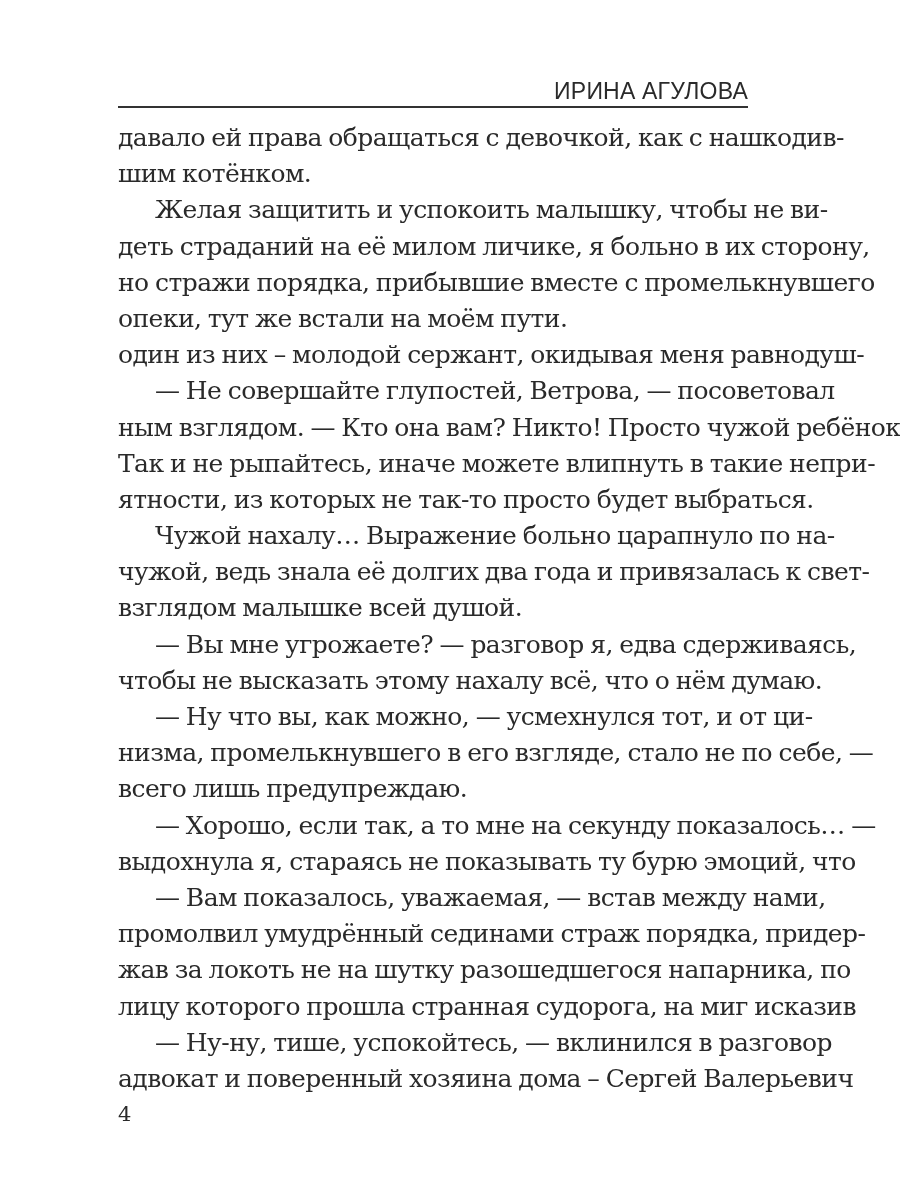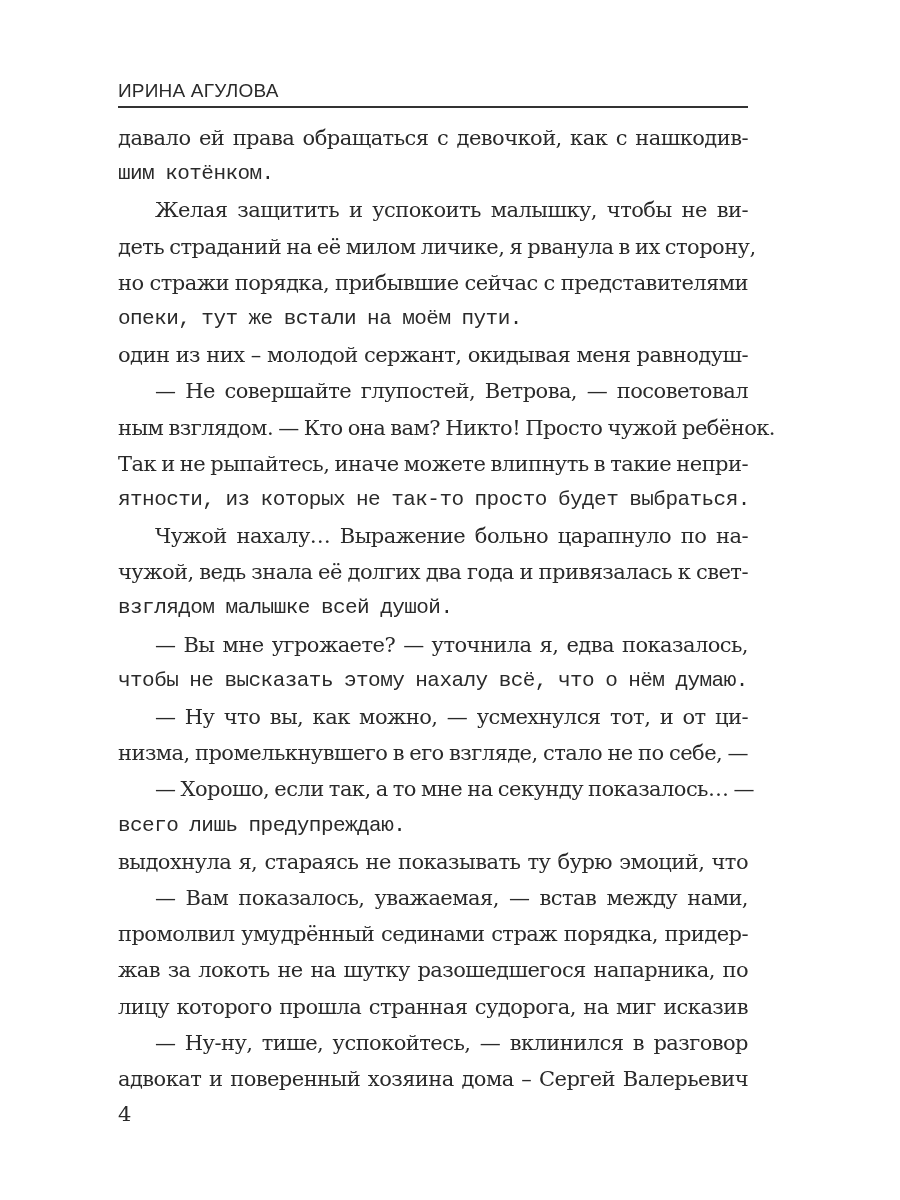--- a/index.html
+++ b/index.html
@@ -4,72 +4,73 @@
   <style>
     html, body { margin: 0; padding: 0; background: #ffffff; }
     body { width: 900px; height: 1200px; position: relative; overflow: hidden; }
     .page {
       position: absolute; left: 118px; top: 78px; width: 630px;
       font-family: "DejaVu Serif", "Liberation Serif", serif;
       color: #2a2a2a;
     }
     .running-head {
       font-family: "Liberation Sans", "DejaVu Sans", sans-serif;
-      font-size: 19px; letter-spacing: 0.2px;
+      font-size: 23px; letter-spacing: 0.2px;
       color: #2a2a2a;
       height: 26px; line-height: 26px;
       padding-bottom: 2px;
       border-bottom: 2px solid #333333;
+      text-align: right;
     }
     .body-text { margin-top: 12px; }
     .line {
       display: block;
-      font-size: 21px;
+      font-size: 25px;
       line-height: 36.2px;
       height: 36.2px;
       white-space: nowrap;
       text-align: justify;
       text-align-last: justify;
       letter-spacing: -0.55px;
       word-spacing: -1px;
     }
-    .line.last { text-align-last: left; font-family: Liberation Mono, monospace; }
+    .line.last { text-align-last: left; }
     .line.indent { padding-left: 37px; }
     .folio {
       position: absolute; left: 118px; top: 1102px;
       font-family: "DejaVu Serif", "Liberation Serif", serif;
       font-size: 21px; color: #2a2a2a;
     }
   </style>
 </head>
 <body>
 
 <div class="page">
   <div class="running-head">ИРИНА АГУЛОВА</div>
   <div class="body-text" id="body-text">
       <span class="line">давало ей права обращаться с девочкой, как с нашкодив-</span>
       <span class="line last">шим котёнком.</span>
       <span class="line indent">Желая защитить и успокоить малышку, чтобы не ви-</span>
-      <span class="line">деть страданий на её милом личике, я рванула в их сторону,</span>
-      <span class="line">но стражи порядка, прибывшие сейчас с представителями</span>
+      <span class="line">деть страданий на её милом личике, я больно в их сторону,</span>
+      <span class="line">но стражи порядка, прибывшие вместе с промелькнувшего</span>
       <span class="line last">опеки, тут же встали на моём пути.</span>
       <span class="line">один из них – молодой сержант, окидывая меня равнодуш-</span>
       <span class="line indent">— Не совершайте глупостей, Ветрова, — посоветовал</span>
       <span class="line">ным взглядом. — Кто она вам? Никто! Просто чужой ребёнок.</span>
       <span class="line">Так и не рыпайтесь, иначе можете влипнуть в такие непри-</span>
       <span class="line last">ятности, из которых не так-то просто будет выбраться.</span>
       <span class="line indent">Чужой нахалу… Выражение больно царапнуло по на-</span>
       <span class="line">чужой, ведь знала её долгих два года и привязалась к свет-</span>
       <span class="line last">взглядом малышке всей душой.</span>
-      <span class="line indent">— Вы мне угрожаете? — уточнила я, едва показалось,</span>
+      <span class="line indent">— Вы мне угрожаете? — разговор я, едва сдерживаясь,</span>
       <span class="line last">чтобы не высказать этому нахалу всё, что о нём думаю.</span>
       <span class="line indent">— Ну что вы, как можно, — усмехнулся тот, и от ци-</span>
       <span class="line">низма, промелькнувшего в его взгляде, стало не по себе, —</span>
+      <span class="line last">всего лишь предупреждаю.</span>
       <span class="line indent">— Хорошо, если так, а то мне на секунду показалось… —</span>
-      <span class="line last">всего лишь предупреждаю.</span>
       <span class="line">выдохнула я, стараясь не показывать ту бурю эмоций, что</span>
       <span class="line indent">— Вам показалось, уважаемая, — встав между нами,</span>
       <span class="line">промолвил умудрённый сединами страж порядка, придер-</span>
       <span class="line">жав за локоть не на шутку разошедшегося напарника, по</span>
       <span class="line">лицу которого прошла странная судорога, на миг исказив</span>
       <span class="line indent">— Ну-ну, тише, успокойтесь, — вклинился в разговор</span>
       <span class="line">адвокат и поверенный хозяина дома – Сергей Валерьевич</span>
     </div>
 </div>
 <div class="folio">4</div>

